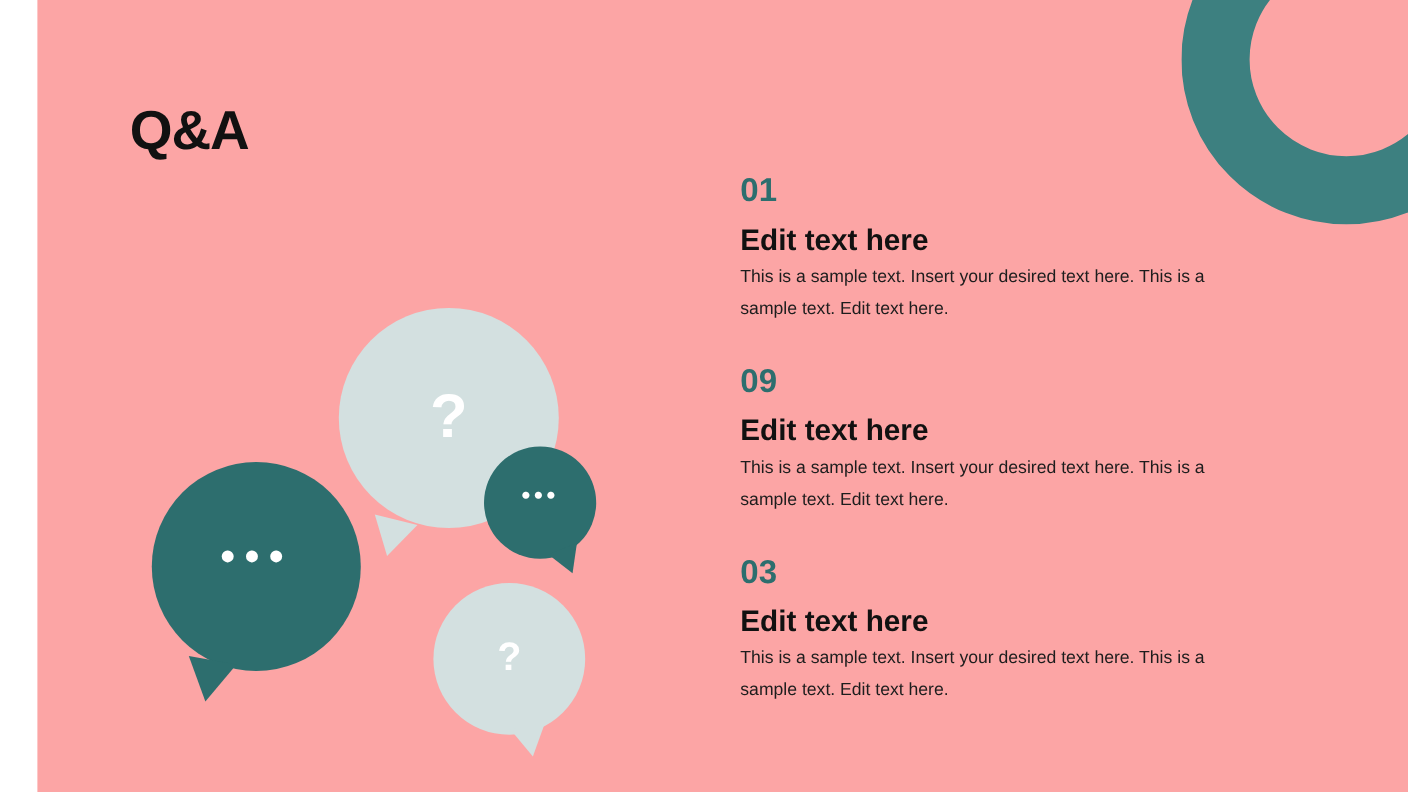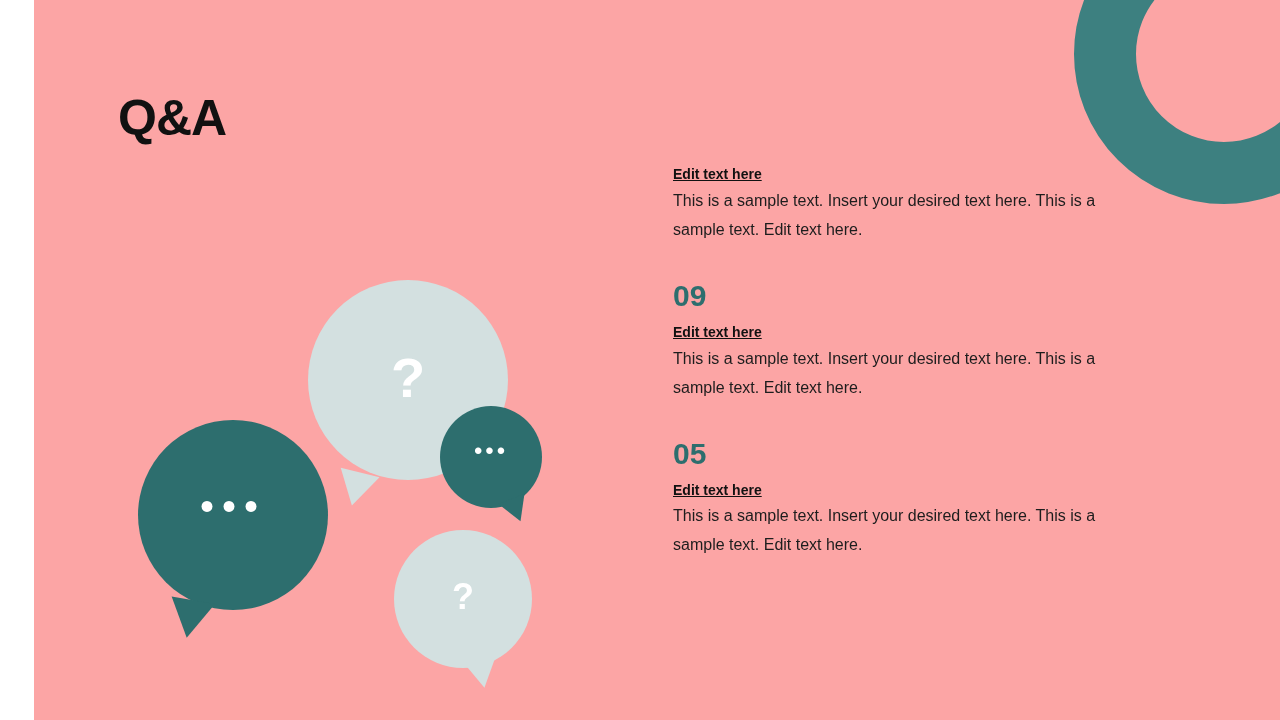--- a/index.html
+++ b/index.html
@@ -187,26 +187,25 @@
   .item { margin-bottom: 34px; }
   .item:last-child { margin-bottom: 0; }
   .item-num {
     font-size: 30px;
     font-weight: bold;
     color: #2d6e6e;
     line-height: 1.2;
     letter-spacing: 0px;
   }
   .item-head {
-    font-size: 14px;
+    font-size: 27px;
     font-weight: bold;
     color: #111111;
     margin-top: 10px;
     line-height: 1.2;
-    text-decoration: underline;
   }
   .item-body {
     font-size: 16px;
     line-height: 29px;
     color: #1d1d1d;
     margin-top: 3px;
     width: 470px;
   }
 </style>
 </head>
@@ -241,31 +240,32 @@
     <div class="bubble bubble-d">
       <span class="glyph">?</span>
       <span class="tail"></span>
     </div>
 
   </div>
 
   <div class="items">
 
     <div class="item">
+      <div class="item-num">01</div>
       <div class="item-head">Edit text here</div>
       <div class="item-body">This is a sample text. Insert your desired text here. This is a sample text. Edit text here.</div>
     </div>
 
     <div class="item">
       <div class="item-num">09</div>
       <div class="item-head">Edit text here</div>
       <div class="item-body">This is a sample text. Insert your desired text here. This is a sample text. Edit text here.</div>
     </div>
 
     <div class="item">
-      <div class="item-num">05</div>
+      <div class="item-num">03</div>
       <div class="item-head">Edit text here</div>
       <div class="item-body">This is a sample text. Insert your desired text here. This is a sample text. Edit text here.</div>
     </div>
 
   </div>
 
 </div>
 
 </body></html>

